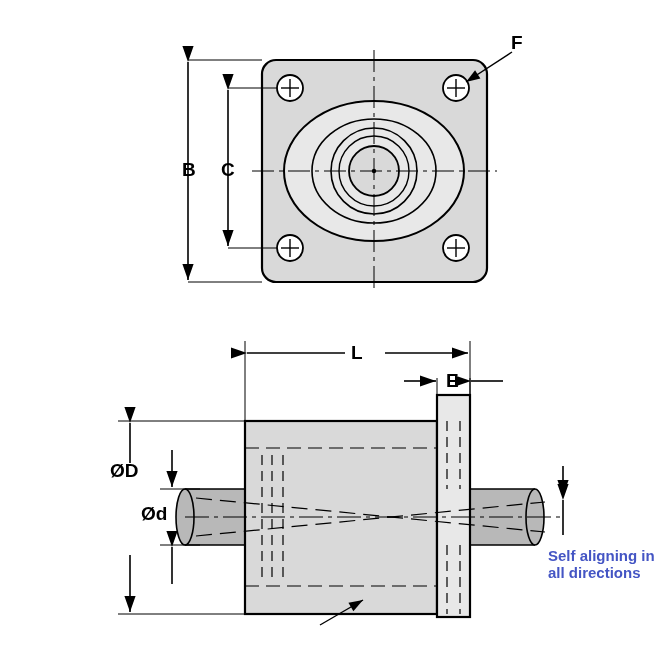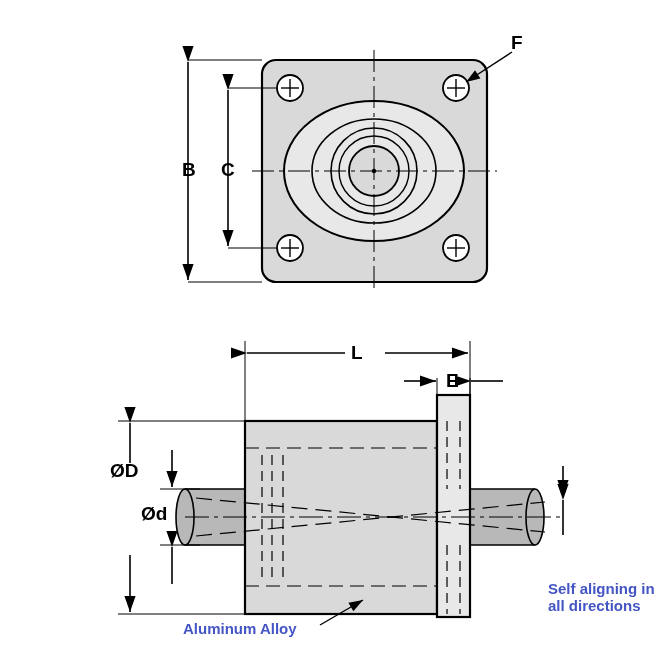--- a/index.html
+++ b/index.html
@@ -147,17 +147,16 @@
 </svg>
 
 <div class="lbl dim" style="left:182px;top:159px;">B</div>
 <div class="lbl dim" style="left:221px;top:159px;">C</div>
 <div class="lbl dim" style="left:511px;top:32px;">F</div>
 <div class="lbl dim" style="left:351px;top:342px;">L</div>
 <div class="lbl dim" style="left:446px;top:370px;">E</div>
 <div class="lbl dim" style="left:110px;top:460px;">ØD</div>
 <div class="lbl dim" style="left:141px;top:503px;">Ød</div>
 
-<div class="lbl note lbl-blue" style="left:548px;top:547px;text-align:left;margin-top:33px;">Self aligning in
+<div class="lbl note lbl-blue" style="left:548px;top:547px;text-align:left;">Self aligning in
 all directions</div>
-<div class="lbl note lbl-blue" style="left:183px;top:620px;">Aluminum Alloy</div>
 
 </div>
 
 </body></html>

